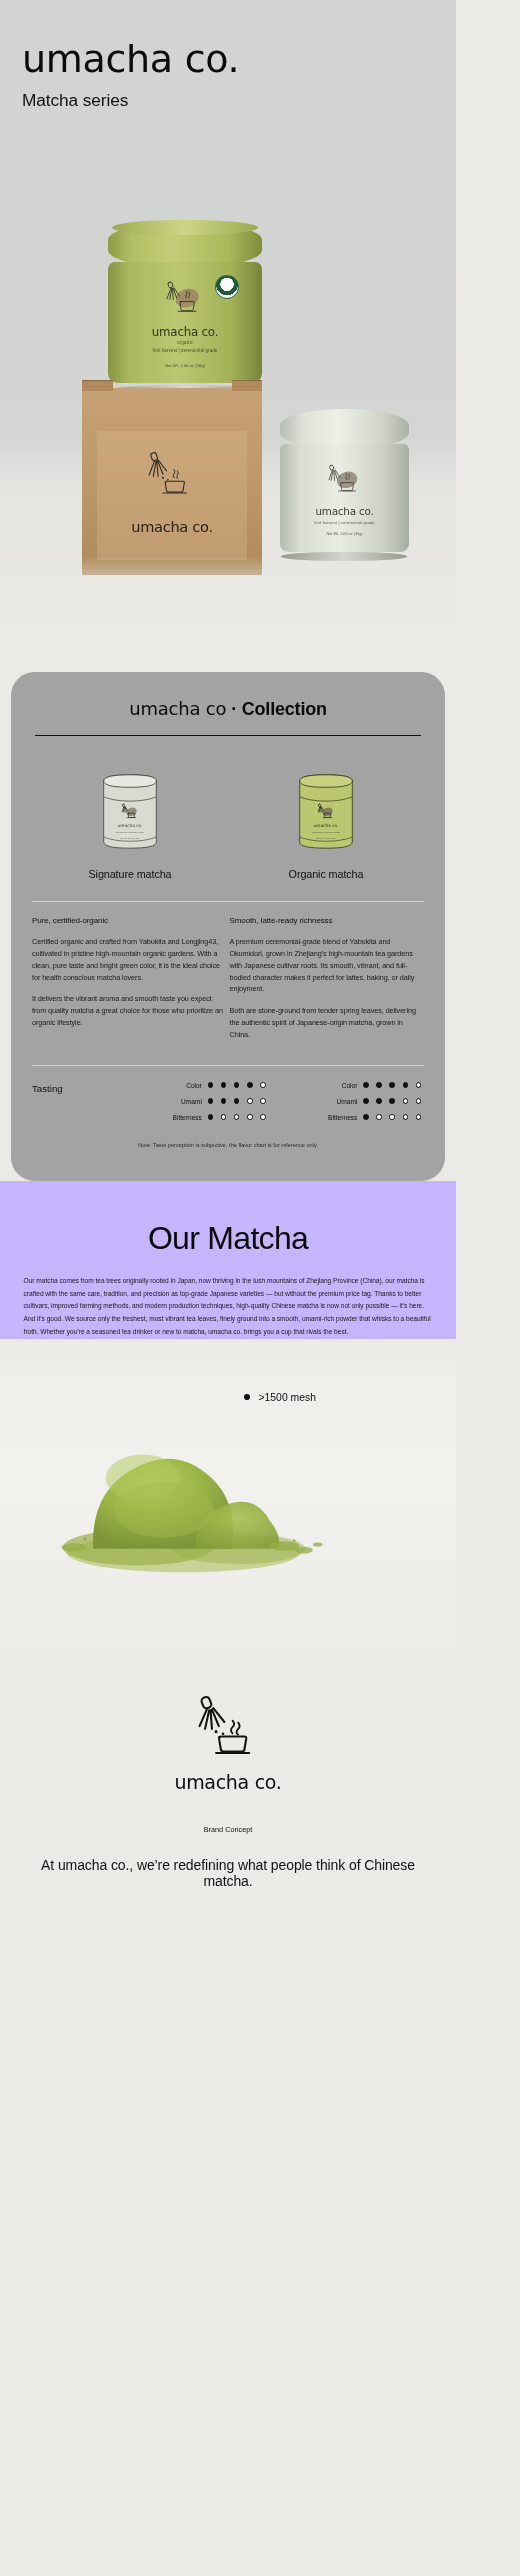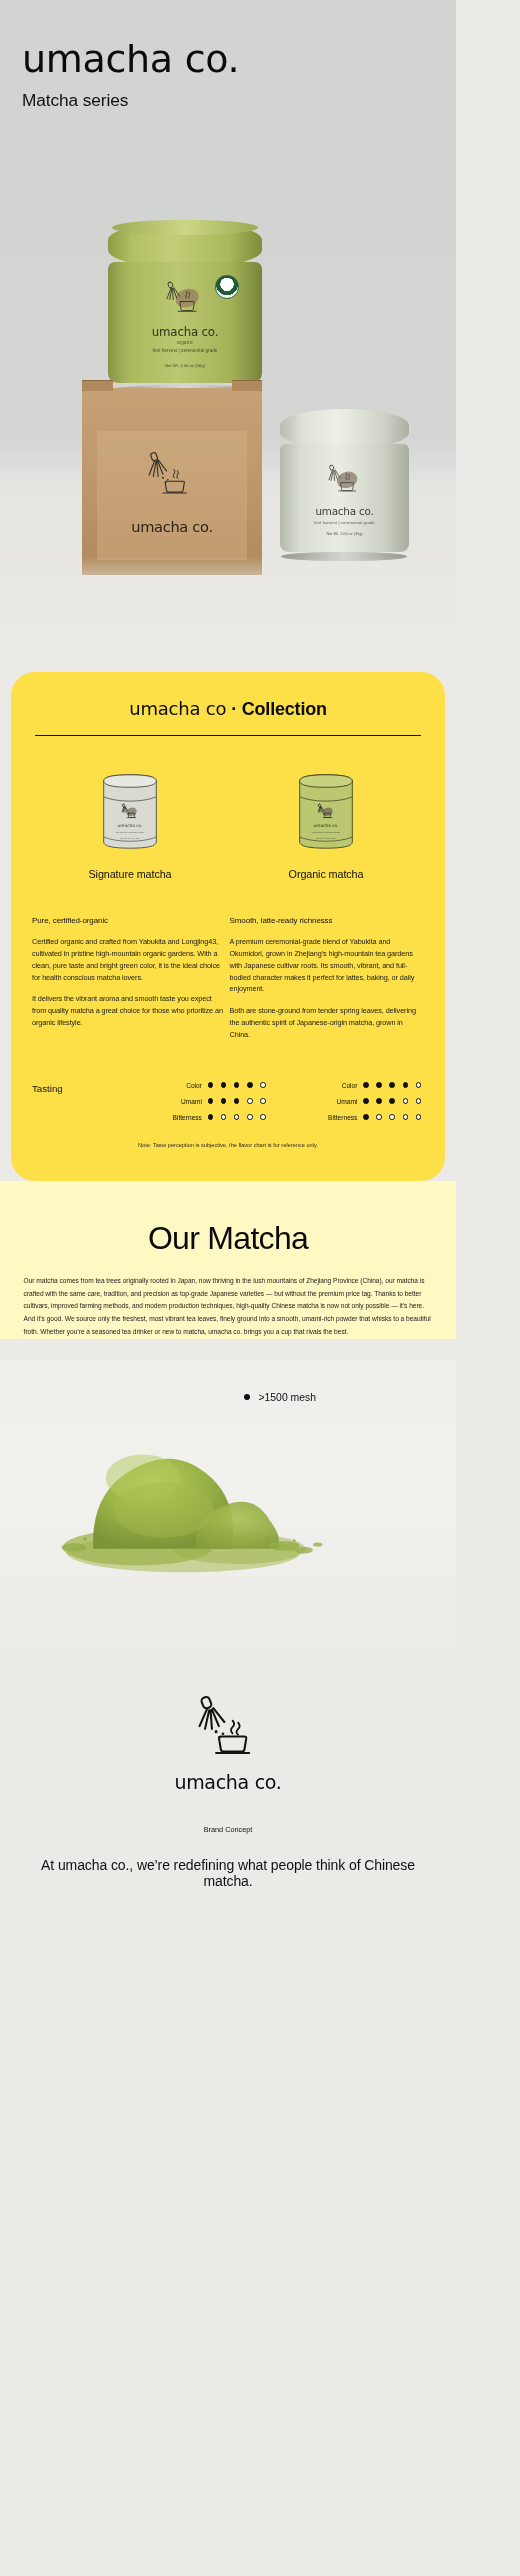--- a/index.html
+++ b/index.html
@@ -166,21 +166,21 @@
   }
 
   .photo-floor {
     position:absolute; left:0; right:0; bottom:0; height:103px;
     background: linear-gradient(180deg, rgba(236,234,231,0) 0%, #e9e8e4 42%, #edebe8 100%);
   }
 
   
   .collection-wrap { padding: 12.5px 11px 0 11px; background:#eceae6; }
   .collection-card {
-    background:#fde047;
+    background:#a3a3a3;
     border-radius: 23.6px;
     padding: 26px 21px 33px 21px;
   }
   .collection-title {
     text-align:center;
     font-size: 18px;
     letter-spacing:-0.2px;
     color:#0b0b0b;
     font-family:"Liberation Sans", sans-serif;
   }
@@ -241,21 +241,21 @@
   .dot.off { background:#fff; }
 
   .tasting-note {
     margin-top: 21px;
     text-align:center;
     font-size: 5.6px;
     color:#2a2a2a;
   }
 
   
-  .our-matcha { padding: 39px 23.6px 0 23.6px; background:#fef9c3; }
+  .our-matcha { padding: 39px 23.6px 0 23.6px; background:#c4b5fd; }
   .om-title {
     text-align:center; font-size: 32px; letter-spacing:-0.7px;
     font-family:"Liberation Sans", sans-serif; color:#0b0b0b;
     font-weight:400;
   }
   .om-lead {
     margin-top: 23.6px;
     font-size: 8px; line-height: 1.62; color:#111; letter-spacing:-0.1px;
   }
   .om-body {

